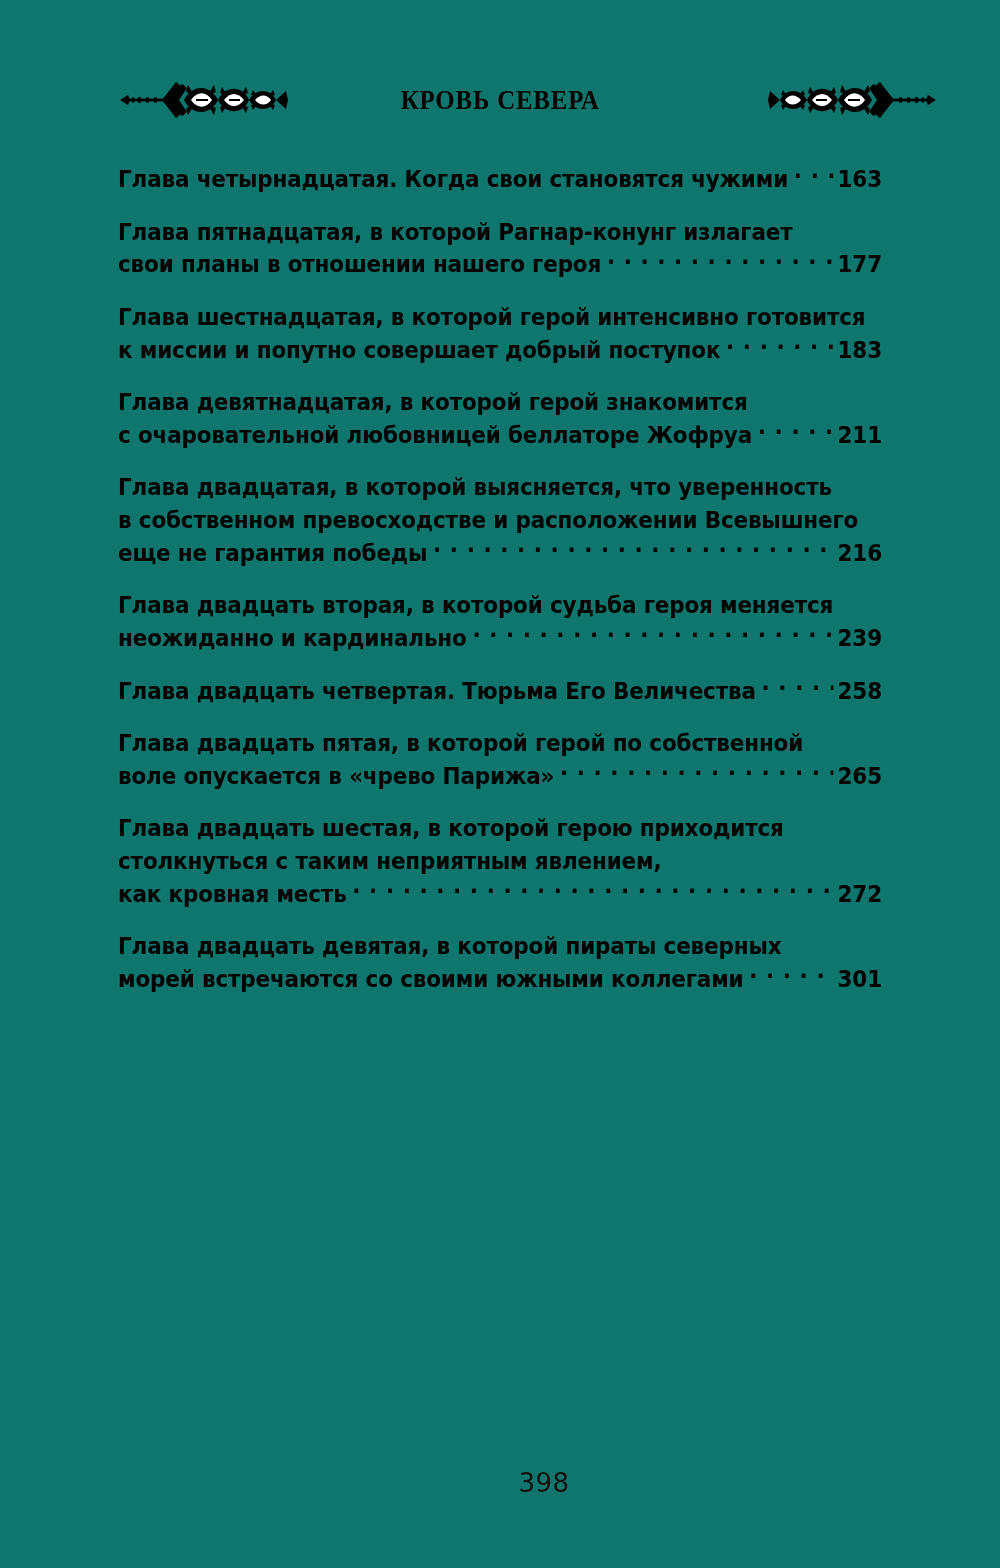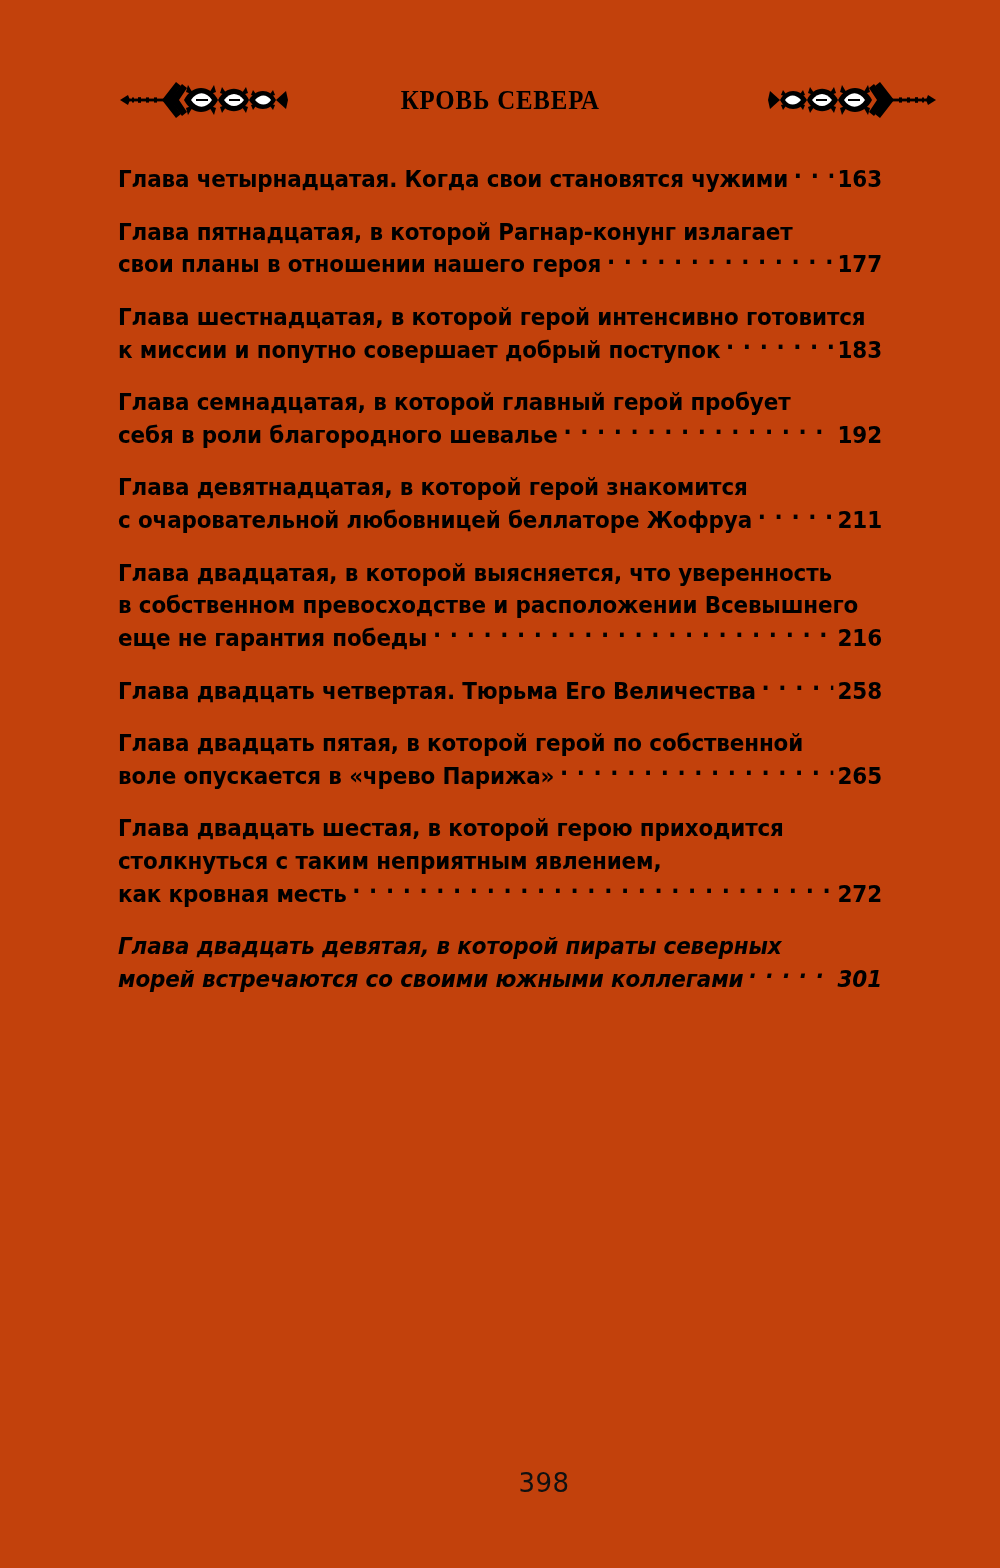--- a/index.html
+++ b/index.html
@@ -6,21 +6,21 @@
   html, body {
     margin: 0;
     padding: 0;
     background: #ffffff;
   }
 
   .page {
     position: relative;
     width: 1000px;
     height: 1568px;
-    background: #c2410c;
+    background: #0f766e;
     margin: 0 auto;
     overflow: hidden;
     font-family: "Liberation Sans", "DejaVu Sans", sans-serif;
     color: #000000;
     -webkit-font-smoothing: antialiased;
   }
 
   
   .running-head {
     position: absolute;
@@ -62,21 +62,21 @@
     position: absolute;
     left: 118px;
     top: 163px;
     width: 800px;
   }
 
   .toc-entry {
     margin: 0 0 20px 0;
     padding: 0;
   }
-  .toc-entry:last-of-type { margin-bottom: 8px; font-style: italic; }
+  .toc-entry:last-of-type { margin-bottom: 8px; }
 
   .toc-line {
     display: flex;
     align-items: baseline;
     width: 100%;
     font-size: 22.5px;
     font-weight: bold;
     line-height: 1.45;
     font-family: "DejaVu Sans", "Liberation Sans", sans-serif;
     letter-spacing: -0.15px;
@@ -239,30 +239,20 @@
           <span class="txt">Глава шестнадцатая, в которой герой интенсивно готовится</span>
         </div>
         <div class="toc-line">
           <span class="txt">к миссии и попутно совершает добрый поступок</span>
           <span class="leader"></span>
           <span class="pageno">183</span>
         </div>
       </div>
       <div class="toc-entry">
         <div class="toc-line">
-          <span class="txt">Глава семнадцатая, в которой главный герой пробует</span>
-        </div>
-        <div class="toc-line">
-          <span class="txt">себя в роли благородного шевалье</span>
-          <span class="leader"></span>
-          <span class="pageno">192</span>
-        </div>
-      </div>
-      <div class="toc-entry">
-        <div class="toc-line">
           <span class="txt">Глава девятнадцатая, в которой герой знакомится</span>
         </div>
         <div class="toc-line">
           <span class="txt">с очаровательной любовницей беллаторе Жофруа</span>
           <span class="leader"></span>
           <span class="pageno">211</span>
         </div>
       </div>
       <div class="toc-entry">
         <div class="toc-line">
@@ -272,20 +262,30 @@
           <span class="txt">в собственном превосходстве и расположении Всевышнего</span>
         </div>
         <div class="toc-line">
           <span class="txt">еще не гарантия победы</span>
           <span class="leader"></span>
           <span class="pageno">216</span>
         </div>
       </div>
       <div class="toc-entry">
         <div class="toc-line">
+          <span class="txt">Глава двадцать вторая, в которой судьба героя меняется</span>
+        </div>
+        <div class="toc-line">
+          <span class="txt">неожиданно и кардинально</span>
+          <span class="leader"></span>
+          <span class="pageno">239</span>
+        </div>
+      </div>
+      <div class="toc-entry">
+        <div class="toc-line">
           <span class="txt">Глава двадцать четвертая. Тюрьма Его Величества</span>
           <span class="leader"></span>
           <span class="pageno">258</span>
         </div>
       </div>
       <div class="toc-entry">
         <div class="toc-line">
           <span class="txt">Глава двадцать пятая, в которой герой по собственной</span>
         </div>
         <div class="toc-line">

